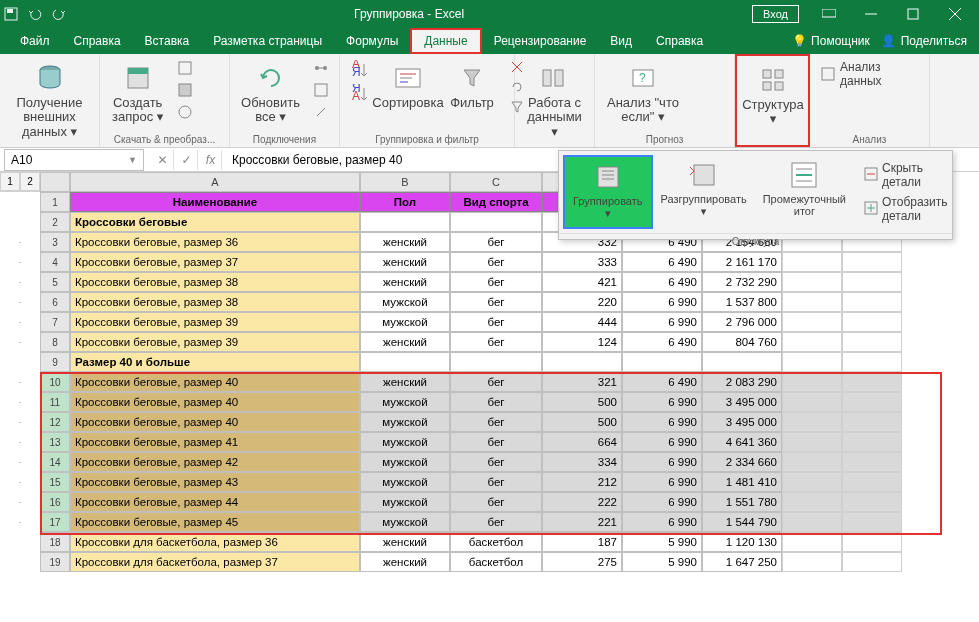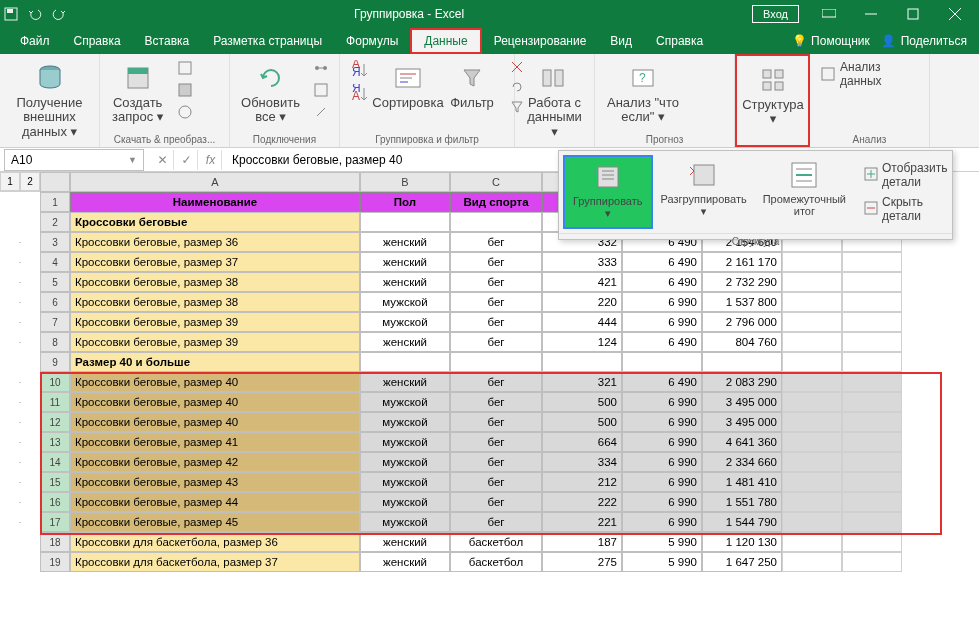--- a/index.html
+++ b/index.html
@@ -656,31 +656,31 @@
           </svg>
         </div>
         <span style="white-space:pre-line">Промежуточный
 итог</span>
       </div>
     <div class="sp-side">
       <div class="rbtn-sm">
           <div class="ic">
             <svg width="14" height="14">
               <rect x="1" y="1" width="12" height="12" fill="none" stroke="#888"></rect>
+              <line x1="3" y1="7" x2="11" y2="7" stroke="#c44"></line>
+            </svg>
+          </div>
+          <span>Скрыть детали</span>
+        </div>
+      <div class="rbtn-sm">
+          <div class="ic">
+            <svg width="14" height="14">
+              <rect x="1" y="1" width="12" height="12" fill="none" stroke="#888"></rect>
               <line x1="7" y1="3" x2="7" y2="11" stroke="#4a8"></line>
               <line x1="3" y1="7" x2="11" y2="7" stroke="#4a8"></line>
             </svg>
           </div>
           <span>Отобразить детали</span>
         </div>
-      <div class="rbtn-sm">
-          <div class="ic">
-            <svg width="14" height="14">
-              <rect x="1" y="1" width="12" height="12" fill="none" stroke="#888"></rect>
-              <line x1="3" y1="7" x2="11" y2="7" stroke="#c44"></line>
-            </svg>
-          </div>
-          <span>Скрыть детали</span>
-        </div>
     </div>
   </div>
   <div class="sp-foot">Структура</div>
 </div>
 
 </body></html>

